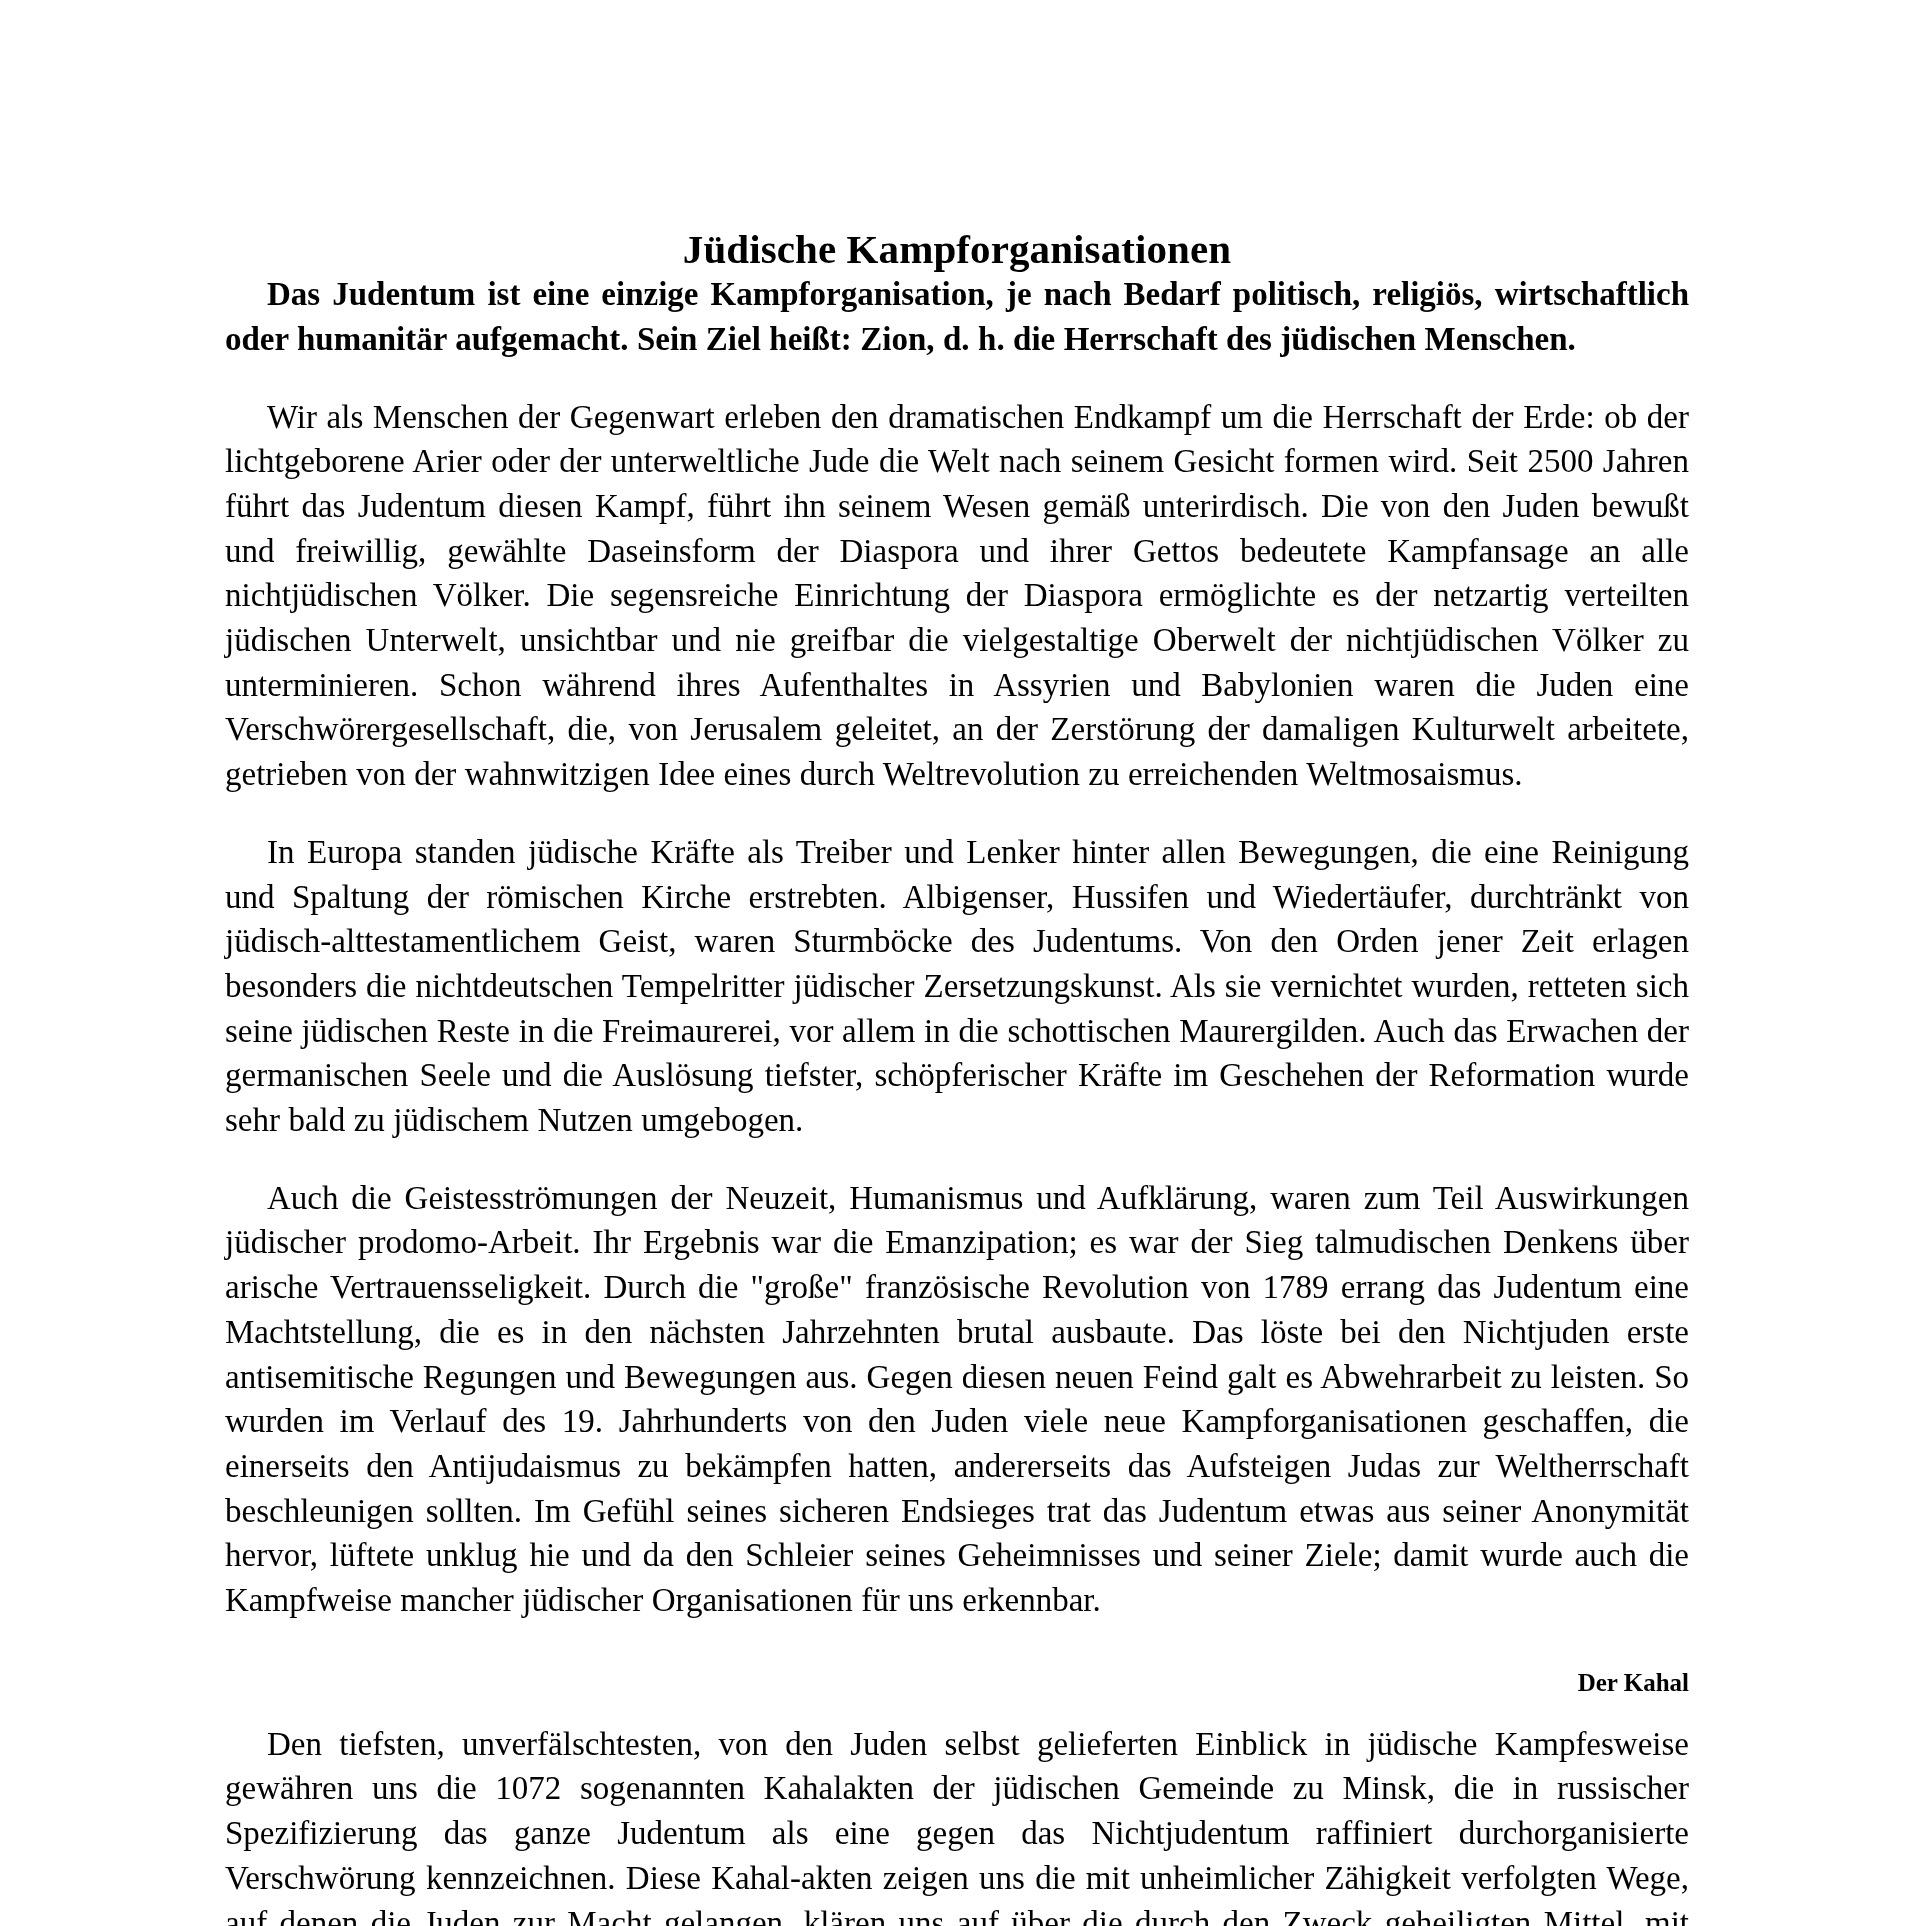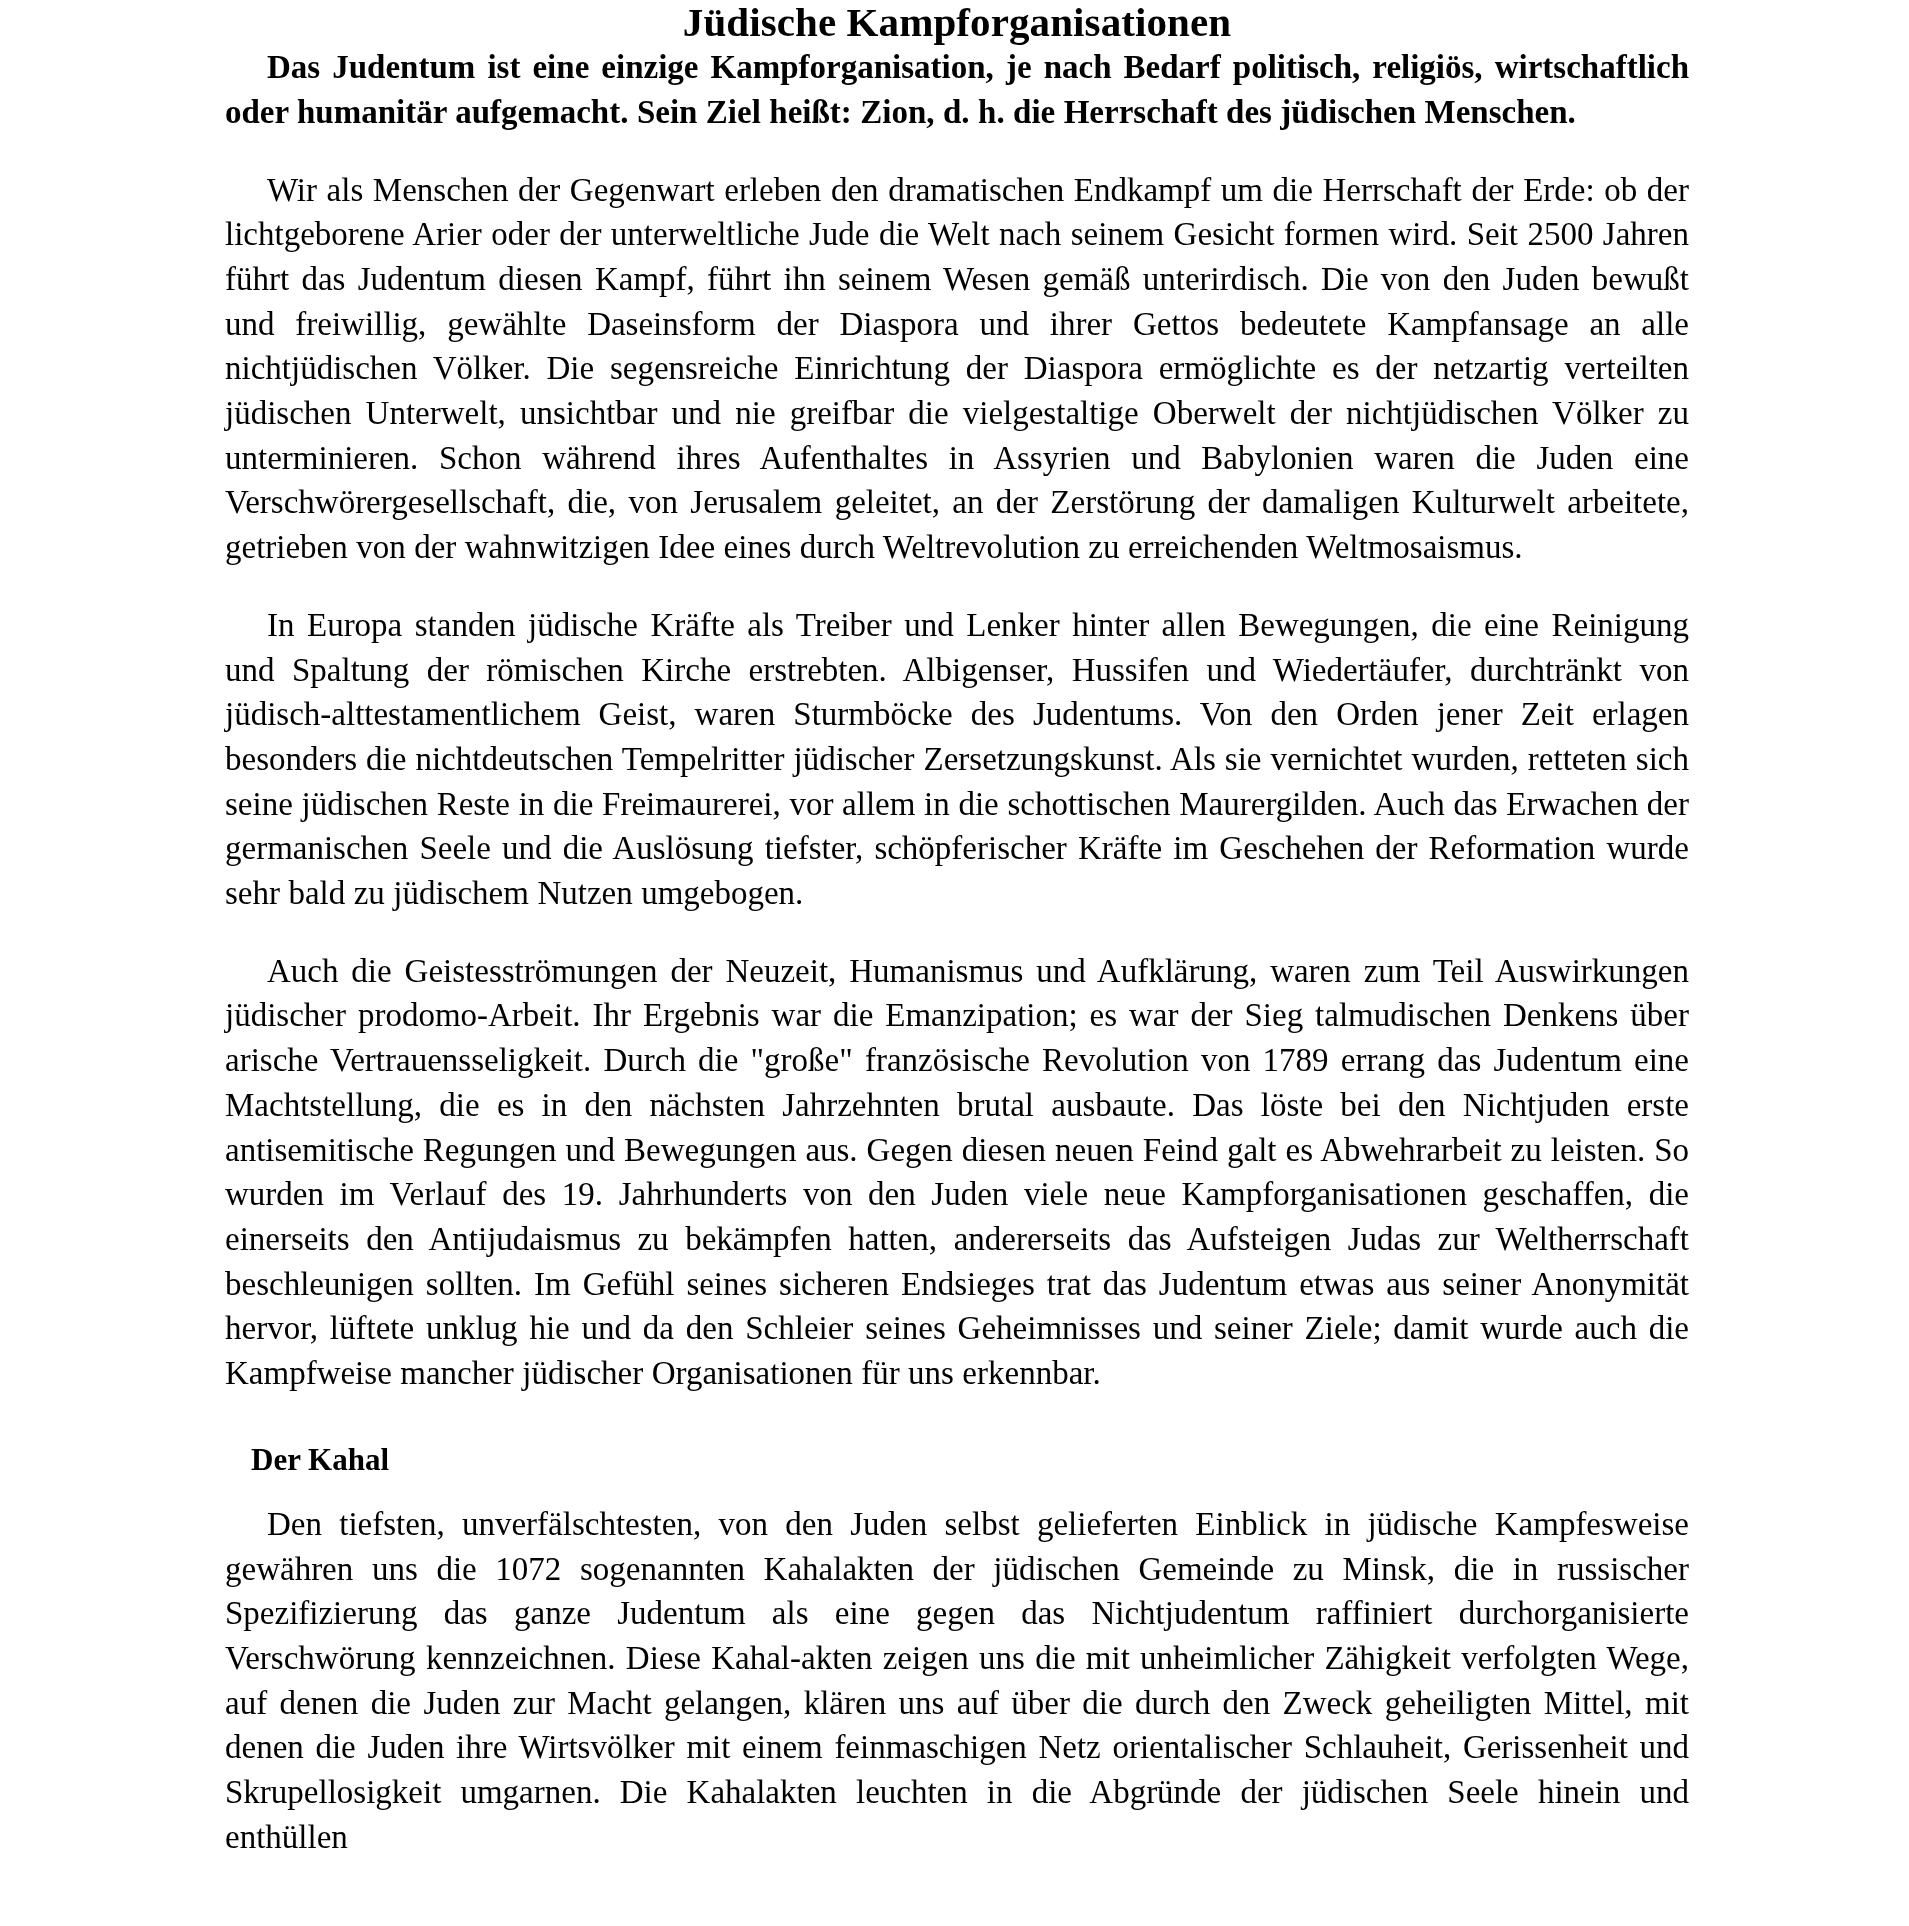--- a/index.html
+++ b/index.html
@@ -28,20 +28,21 @@
     left: 225px;
     top: 0;
     width: 1464px;
   }
 
   .doc-title {
     font-size: 41px;
     font-weight: bold;
     text-align: center;
     margin: 0;
+    padding-top: 227px;
     letter-spacing: 0.1px;
     line-height: 1.1;
   }
 
   .para {
     font-size: 33px;
     line-height: 1.355;
     text-align: justify;
     text-justify: inter-word;
     margin: 0;
@@ -52,23 +53,23 @@
 
   .para.first-para {
     font-weight: bold;
   }
 
   .para + .para {
     margin-top: 33px;
   }
 
   .section-heading {
-    font-size: 31px;
+    font-size: 25px;
     font-weight: bold;
-    text-align: left;
+    text-align: right;
     margin: 0;
     padding-left: 26px;
     line-height: 1.2;
   }
 
   .spacer-before-heading {
     height: 45px;
   }
 
   .spacer-after-heading {

